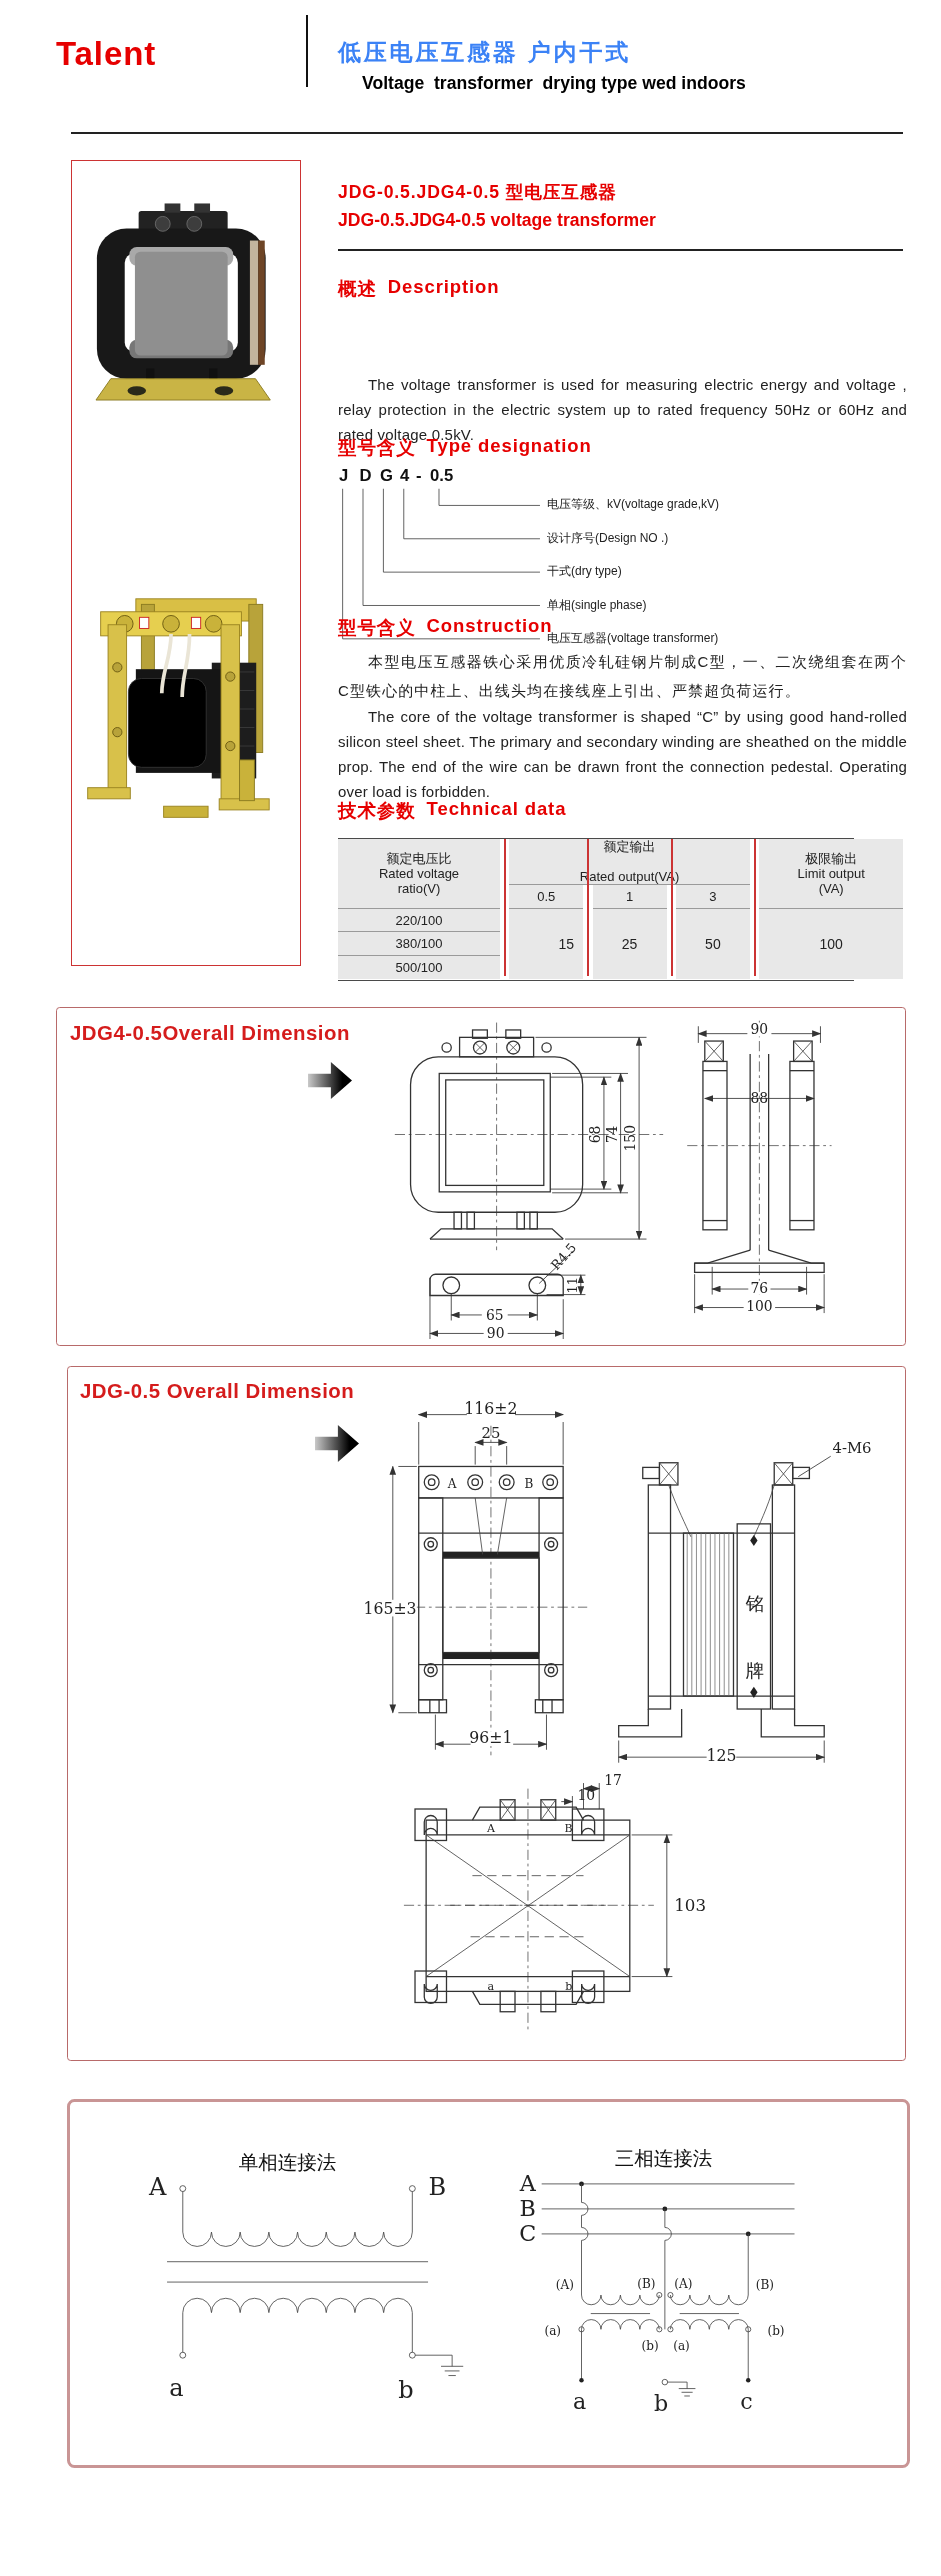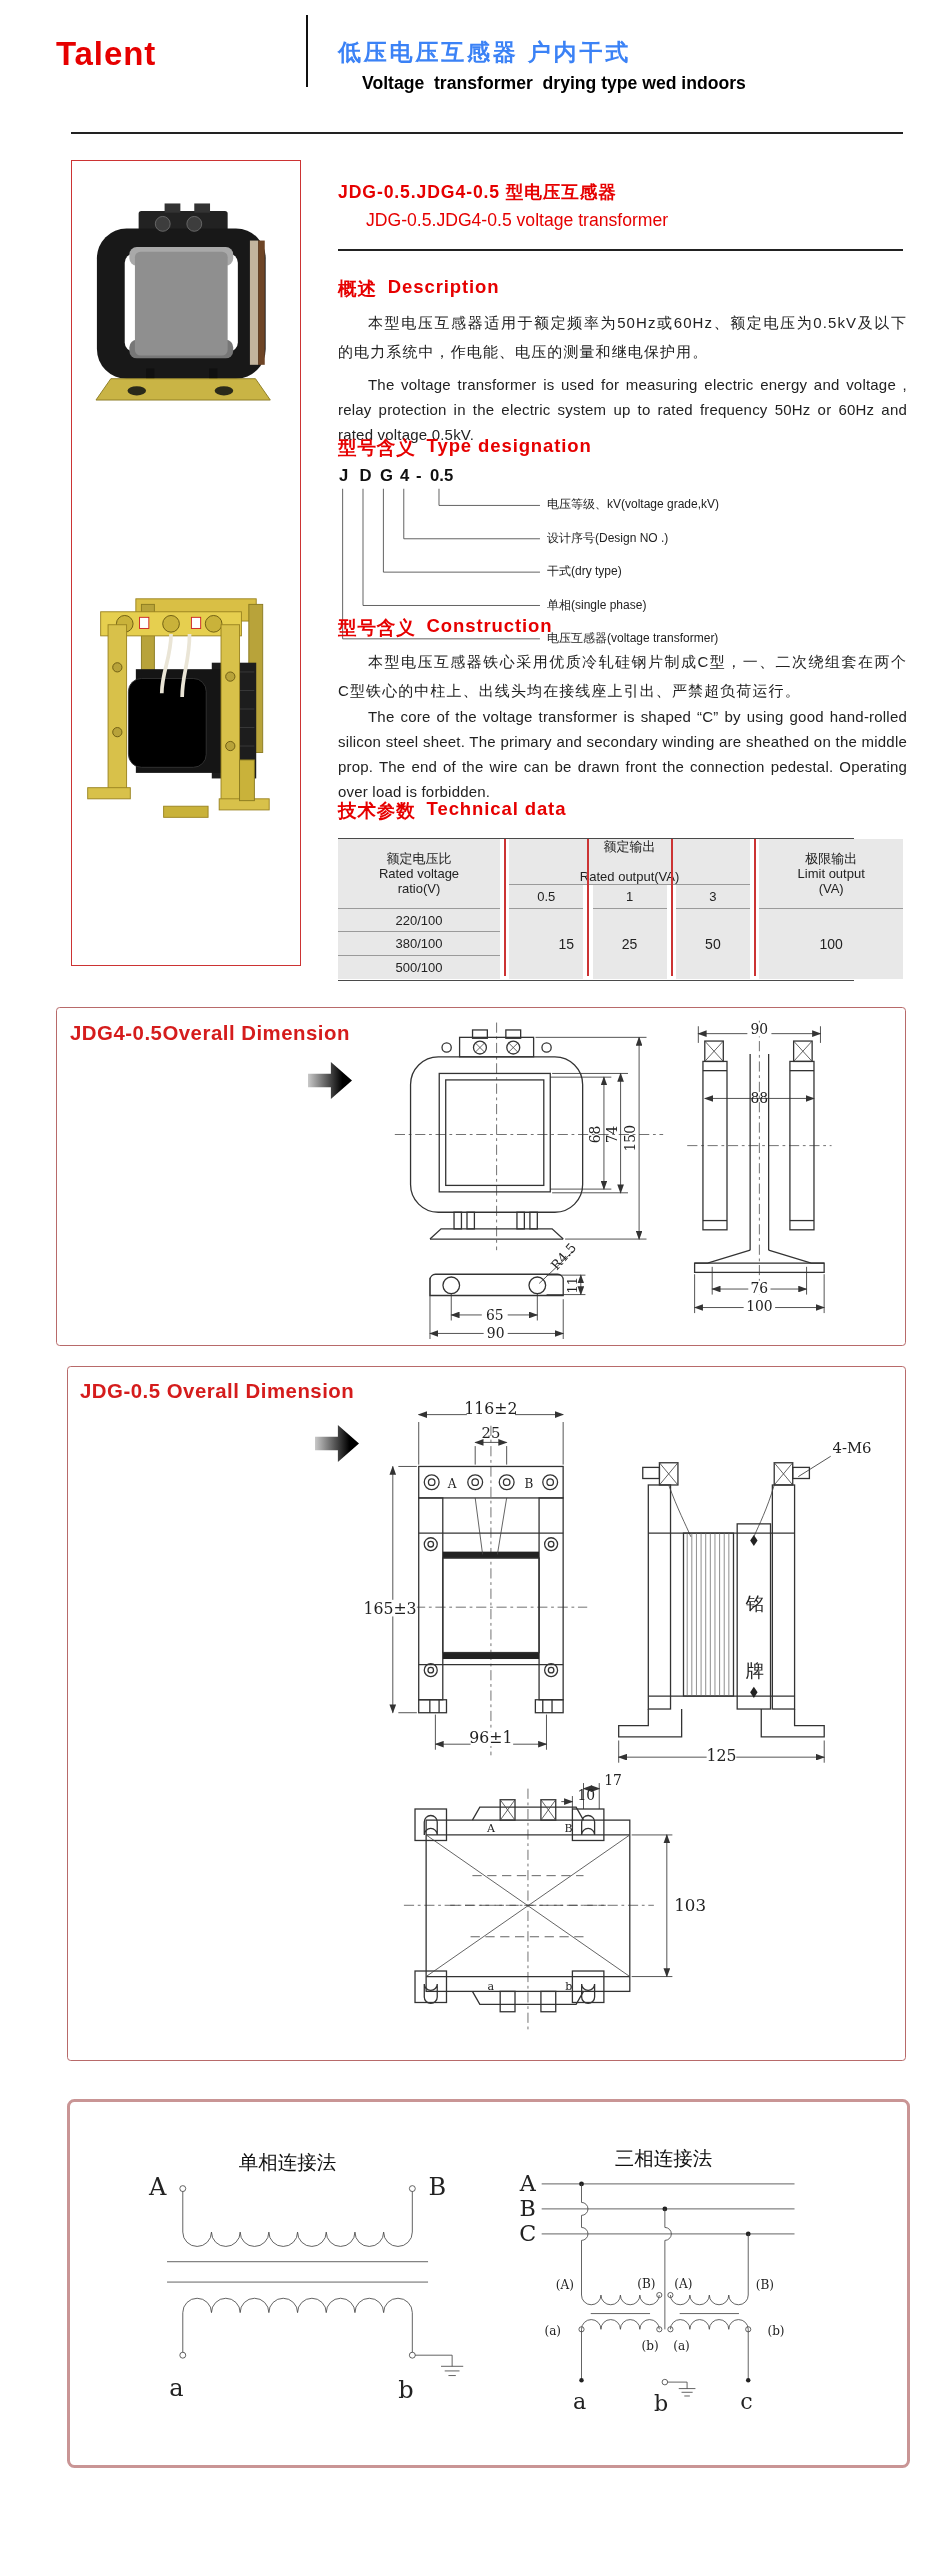--- a/index.html
+++ b/index.html
@@ -9,21 +9,21 @@
   
   .logo{left:56px;top:35px;font-size:33px;font-weight:bold;color:#e60000;letter-spacing:0.9px;}
   .hdr-divider{left:306px;top:15px;width:1.9px;height:72px;background:#111;}
   .hdr-zh{left:338px;top:37px;font-size:23px;font-weight:bold;letter-spacing:2.8px;color:#3b82f6;}
   .hdr-en{left:338px;top:73px;font-size:17.6px;font-weight:bold;color:#000;white-space:pre;margin-left:24px;}
   .hdr-rule{left:71px;top:132px;width:832px;height:1.9px;background:#222;}
   
   .photo-box{left:71px;top:160px;width:228px;height:804px;border:1.9px solid #cc3333;background:#fff;}
   
   .prod-zh{left:338px;top:180px;font-size:17.6px;font-weight:bold;color:#e60000;letter-spacing:0.9px;}
-  .prod-en{left:338px;top:210px;font-size:17.6px;font-weight:normal;color:#e60000;margin-left:28px;}
+  .prod-en{left:338px;top:210px;font-size:17.6px;font-weight:bold;color:#e60000;}
   .rule2{left:338px;top:249px;width:565px;height:1.9px;background:#222;}
   .sec-head{font-size:18.5px;font-weight:bold;color:#e60000;display:flex;gap:11px;letter-spacing:0.9px;}
   .para{width:569px;font-size:15px;line-height:28px;color:#222;text-indent:2em;text-align:justify;}
   .para.zh{letter-spacing:1.1px;line-height:29px;}
   .para.en{line-height:25px;letter-spacing:0.2px;}
   .code-char{position:absolute;font-size:16.7px;font-weight:bold;color:#111;}
   .type-label{position:absolute;font-size:12px;color:#222;white-space:nowrap;}
   
   .ttable{left:338px;top:838px;width:516px;height:141px;display:grid;
           grid-template-columns:162px 9.3px 74px 9.3px 74px 9.3px 74px 9.3px 144px;
@@ -115,21 +115,20 @@
   </svg>
 
   <div class="abs prod-zh">JDG-0.5.JDG4-0.5 型电压互感器</div>
   <div class="abs prod-en">JDG-0.5.JDG4-0.5 voltage transformer</div>
   <div class="abs rule2"></div>
 
   <div class="abs sec-head" style="left:338px;top:276px;">
     <span>概述</span>
     <span>Description</span>
   </div>
-  <div class="abs para zh" style="left:338px;top:308px;">本型电压互感器适用于额定频率为50Hz或60Hz、额定电压为0.5kV及以下的电力系统中，作电能、电压的测量和继电保护用。</div>
   <div class="abs para en" style="left:338px;top:372px;">The voltage transformer is used for measuring electric energy and voltage , relay protection in the electric system up to rated frequency 50Hz or 60Hz and rated voltage 0.5kV.</div>
 
   <div class="abs sec-head" style="left:338px;top:435px;">
     <span>型号含义</span>
     <span>Type designation</span>
   </div>
   <div class="abs" style="left:339px;top:466px;width:185px;height:22px;">
     <span class="code-char" style="left:0px;">J</span>
     <span class="code-char" style="left:20.4px;">D</span>
     <span class="code-char" style="left:41px;">G</span>

